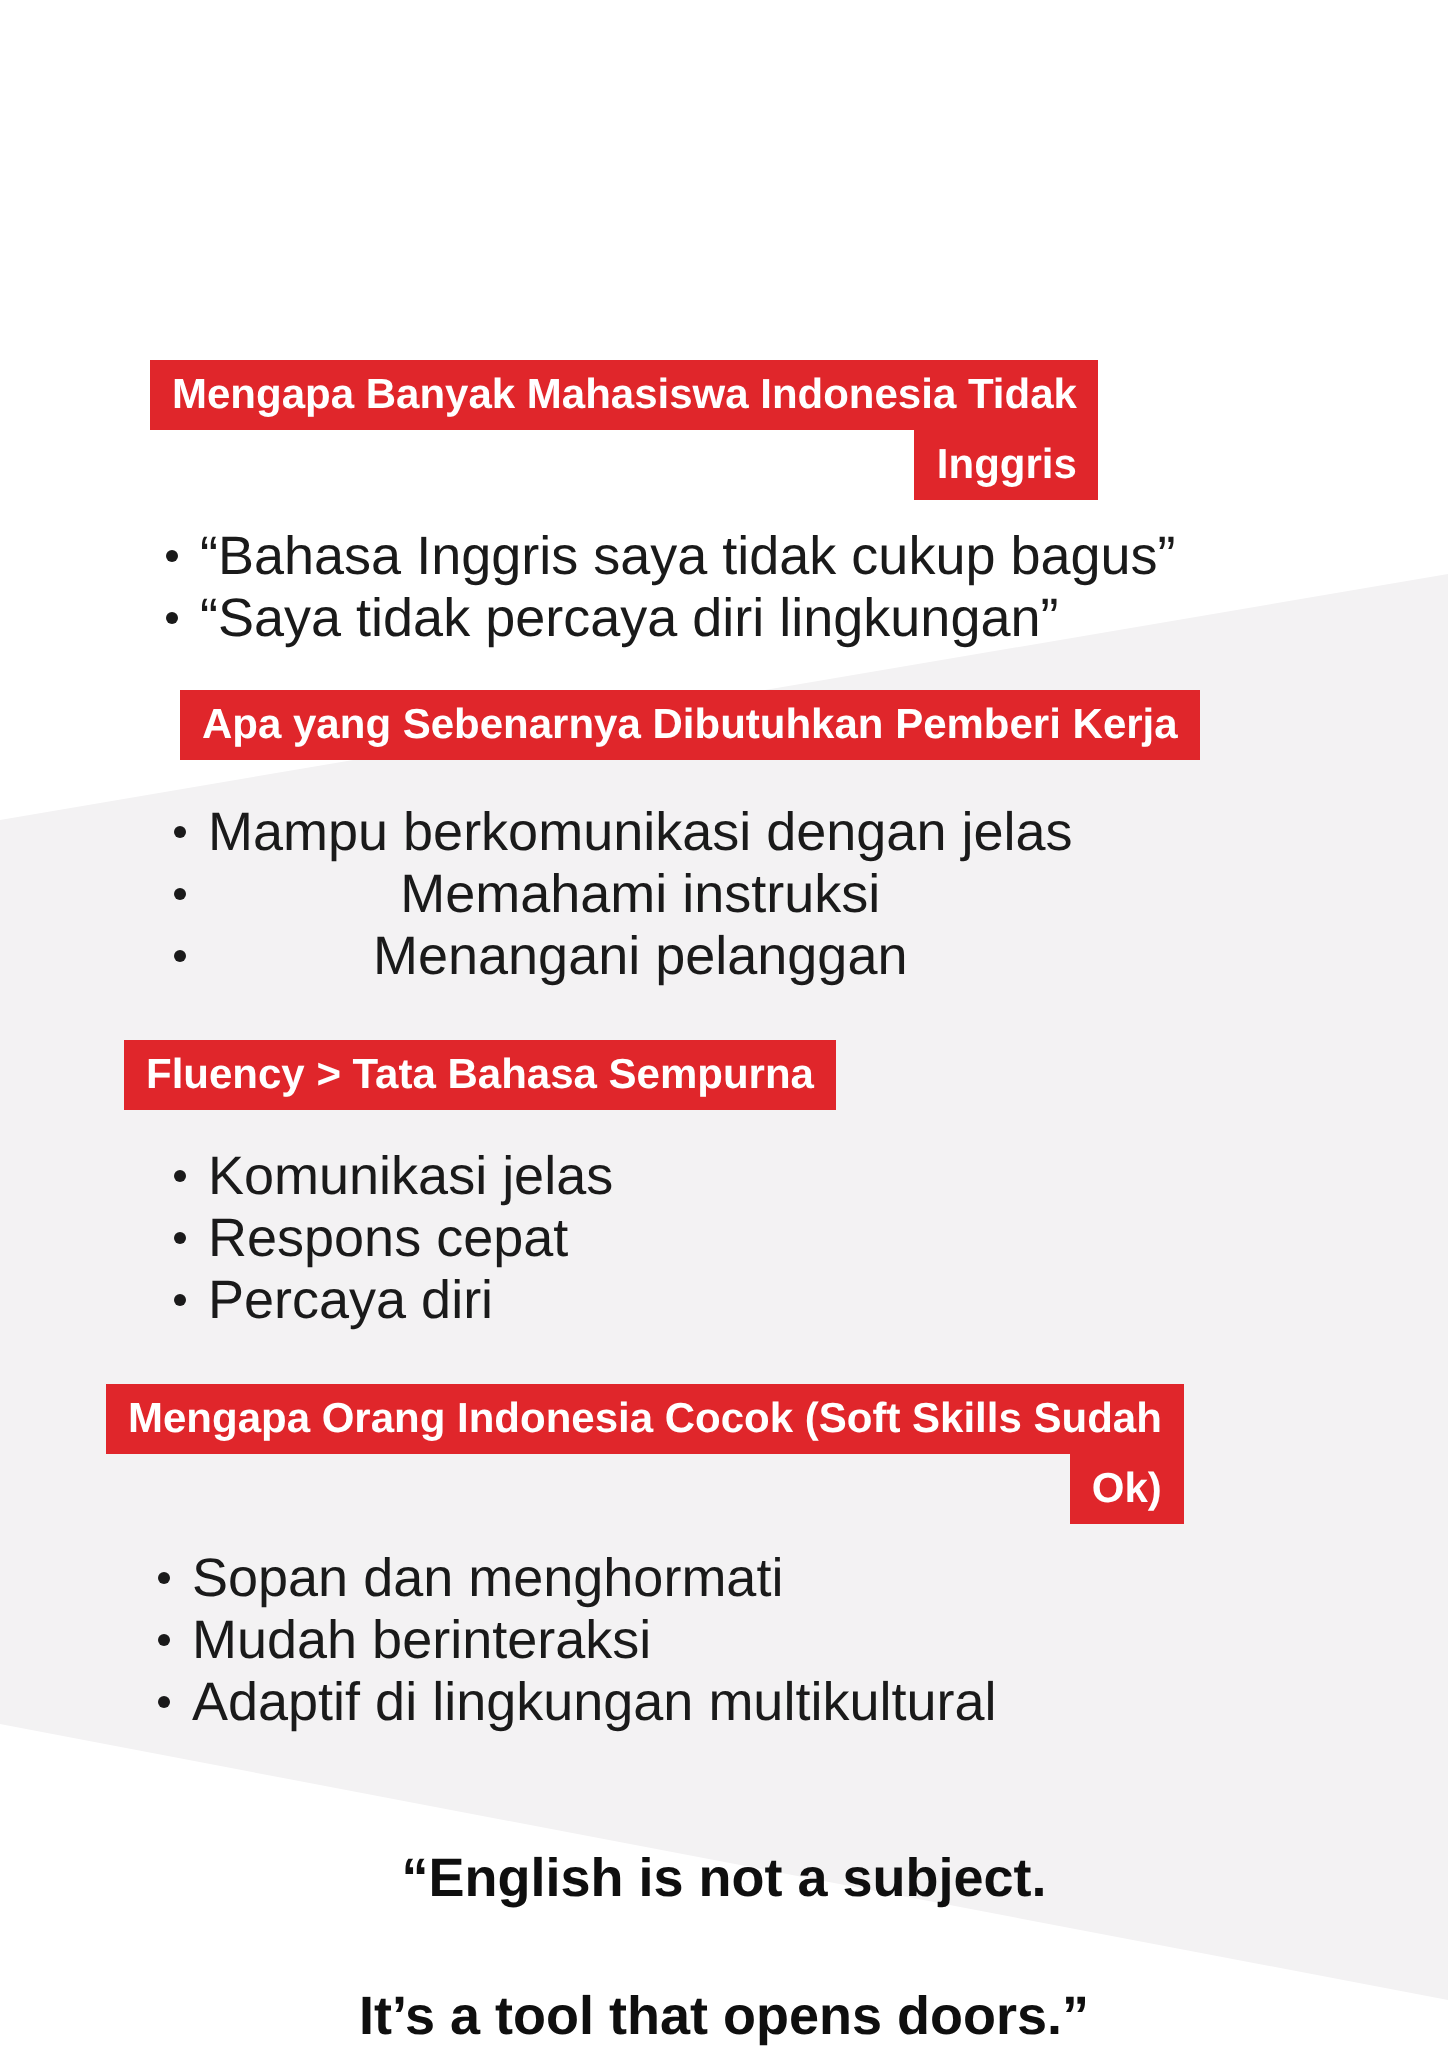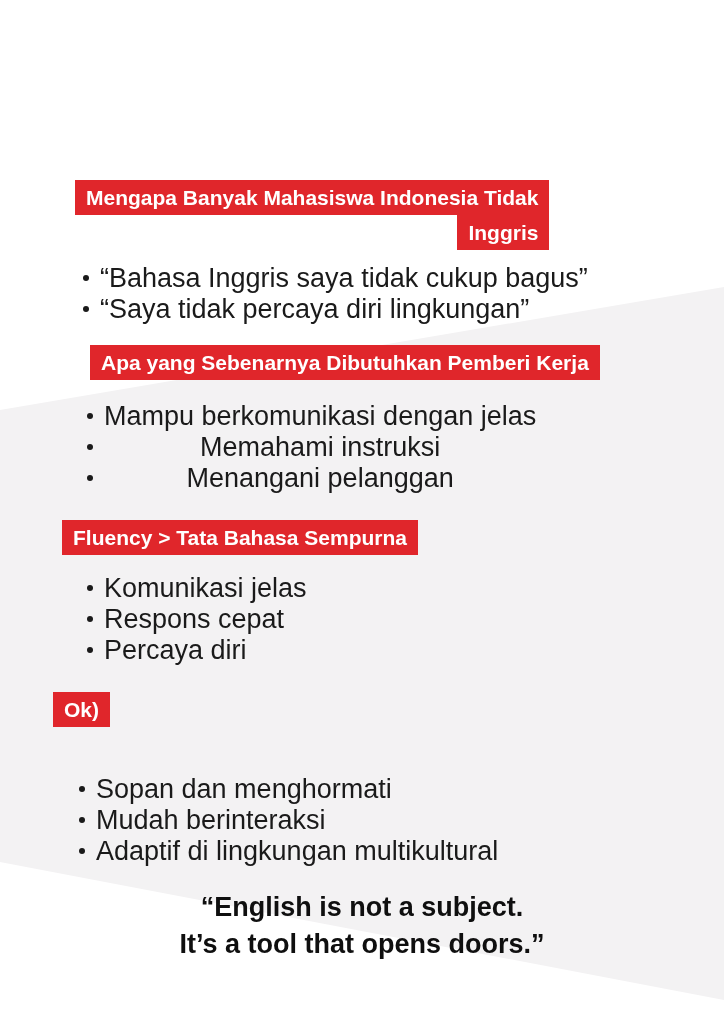--- a/index.html
+++ b/index.html
@@ -85,21 +85,21 @@
     position: absolute;
     top: 889px;
     left: 0;
     width: 724px;
     text-align: center;
     font-weight: 700;
     font-size: 27px;
     line-height: 37px;
     color: #0f0f0f;
   }
-  .quote .qline { display: block; }
+  .quote .qline { display: block; margin-top: 32px; }
 </style>
 </head>
 <body>
 
 <div class="page">
 
   <div class="bg-wedge"></div>
 
   <div class="content">
 
@@ -132,20 +132,21 @@
       </div>
       <ul class="bullets">
         <li>Komunikasi jelas</li>
         <li>Respons cepat</li>
         <li>Percaya diri</li>
       </ul>
     </section>
 
     <section class="sec sec4">
       <div class="hdr">
+        <span class="hline"><span class="hl">Mengapa Orang Indonesia Cocok (Soft Skills Sudah</span></span>
         <span class="hline"><span class="hl">Ok)</span></span>
       </div>
       <ul class="bullets">
         <li>Sopan dan menghormati</li>
         <li>Mudah berinteraksi</li>
         <li>Adaptif di lingkungan multikultural</li>
       </ul>
     </section>
 
     <div class="quote">

